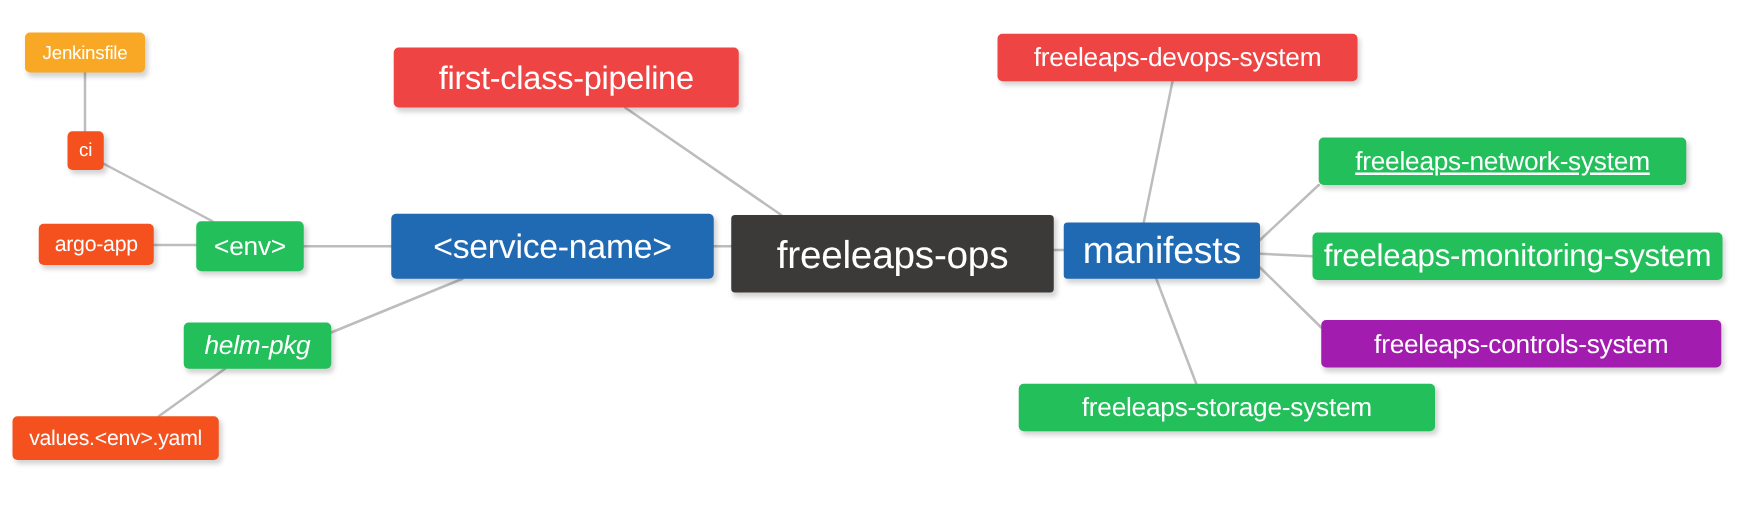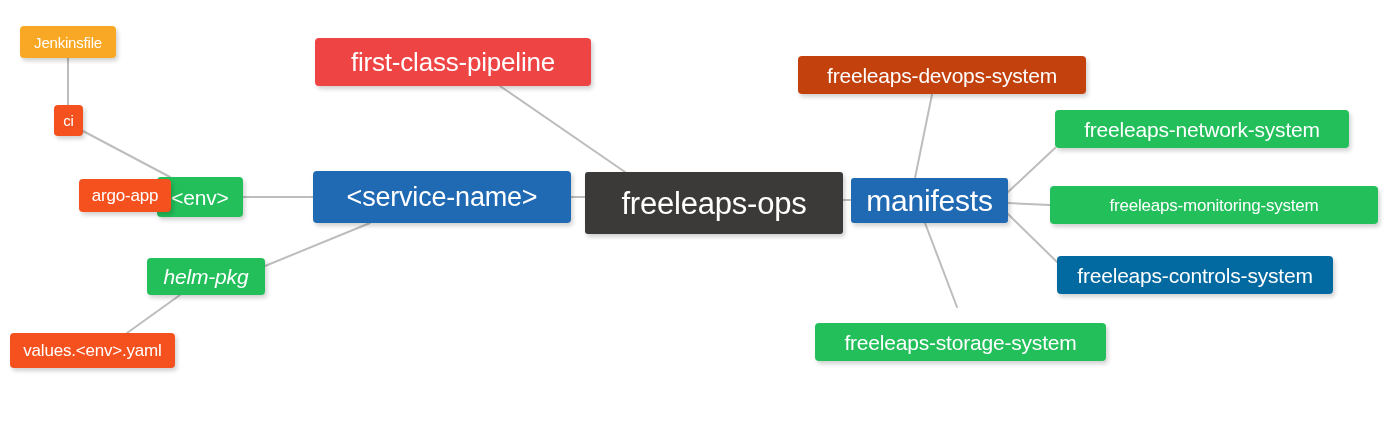--- a/index.html
+++ b/index.html
@@ -80,35 +80,35 @@
       </div>
       <div class="node" style="left: 147px; top: 258px; width: 118px; height: 37px; background: rgb(34, 191, 91); font-size: 21px; border-radius: 4px; font-style: italic;">
         <span>helm-pkg</span>
       </div>
       <div class="node" style="left: 20px; top: 26px; width: 96px; height: 32px; background: rgb(249, 168, 37); font-size: 15px; border-radius: 4px;">
         <span>Jenkinsfile</span>
       </div>
       <div class="node" style="left: 54px; top: 105px; width: 29px; height: 31px; background: rgb(244, 81, 30); font-size: 15px; border-radius: 4px;">
         <span>ci</span>
       </div>
-      <div class="node" style="left: 31px; top: 179px; width: 92px; height: 33px; background: rgb(244, 81, 30); font-size: 17px; border-radius: 4px; margin-left: 48px;">
+      <div class="node" style="left: 31px; top: 179px; width: 92px; height: 33px; background: rgb(244, 81, 30); font-size: 17px; border-radius: 4px;">
         <span>argo-app</span>
       </div>
       <div class="node" style="left: 10px; top: 333px; width: 165px; height: 35px; background: rgb(244, 81, 30); font-size: 17px; border-radius: 4px;">
         <span>values.&lt;env&gt;.yaml</span>
       </div>
-      <div class="node" style="left: 798px; top: 27px; width: 288px; height: 38px; background: #c2410c; font-size: 21px; border-radius: 4px; margin-top: 29px;">
+      <div class="node" style="left: 798px; top: 27px; width: 288px; height: 38px; background: #ef4444; font-size: 21px; border-radius: 4px;">
         <span>freeleaps-devops-system</span>
       </div>
-      <div class="node" style="left: 1055px; top: 110px; width: 294px; height: 38px; background: rgb(34, 191, 91); font-size: 21px; border-radius: 4px;">
+      <div class="node" style="left: 1055px; top: 110px; width: 294px; height: 38px; background: rgb(34, 191, 91); font-size: 21px; border-radius: 4px; text-decoration: underline;">
         <span>freeleaps-network-system</span>
       </div>
-      <div class="node" style="left: 1050px; top: 186px; width: 328px; height: 38px; background: rgb(34, 191, 91); font-size: 17px; border-radius: 4px;">
+      <div class="node" style="left: 1050px; top: 186px; width: 328px; height: 38px; background: rgb(34, 191, 91); font-size: 25px; border-radius: 4px;">
         <span>freeleaps-monitoring-system</span>
       </div>
-      <div class="node" style="left: 1057px; top: 256px; width: 276px; height: 38px; background: #0369a1; font-size: 21px; border-radius: 4px;">
+      <div class="node" style="left: 1057px; top: 256px; width: 320px; height: 38px; background: #a21caf; font-size: 21px; border-radius: 4px;">
         <span>freeleaps-controls-system</span>
       </div>
-      <div class="node" style="left: 815px; top: 307px; width: 291px; height: 38px; background: rgb(34, 191, 91); font-size: 21px; border-radius: 4px; margin-top: 16px;">
+      <div class="node" style="left: 815px; top: 307px; width: 333px; height: 38px; background: rgb(34, 191, 91); font-size: 21px; border-radius: 4px;">
         <span>freeleaps-storage-system</span>
       </div>
     </div>
 </div>
 
 </body></html>

